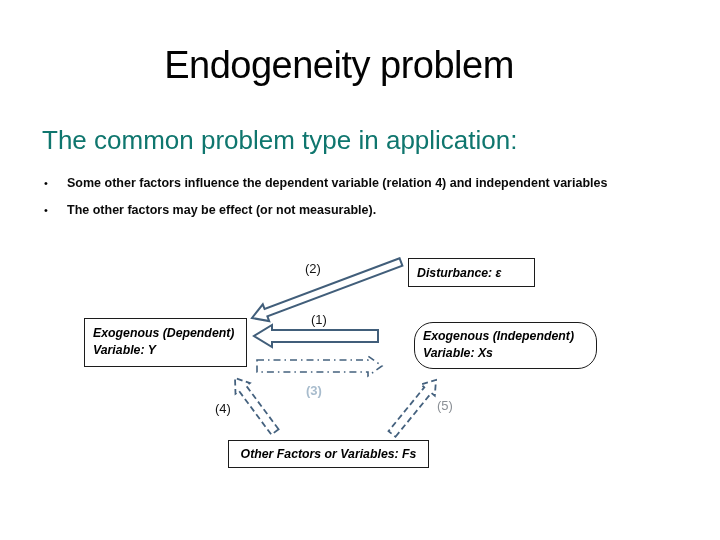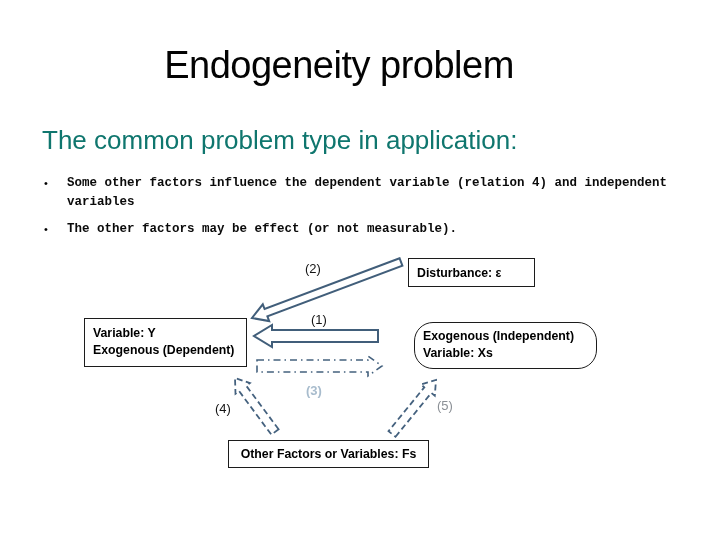--- a/index.html
+++ b/index.html
@@ -11,30 +11,30 @@
     position:absolute;top:44px;left:0;width:100%;text-align:center;
     font-size:38px;font-weight:400;letter-spacing:-0.5px;color:#030303;
   }
   .subtitle{
     position:absolute;top:125px;left:42px;
     font-size:26px;font-weight:400;color:#0f766e;
   }
   .bullets{position:absolute;top:174px;left:44px;width:630px;}
   .bullet{display:flex;margin-bottom:8px;}
   .bullet .dot{width:23px;font-size:11px;line-height:19px;flex:0 0 23px;}
-  .bullet .btext{flex:1;font-size:12.5px;font-weight:600;line-height:19px;color:#0a0a0a;font-family:Liberation Mono, monospace;}
+  .bullet .btext{flex:1;font-size:12.5px;font-weight:600;line-height:19px;color:#0a0a0a;}
   .arrows{position:absolute;left:0;top:0;width:720px;height:540px;}
   .arrow-solid{fill:#ffffff;stroke:#415e7a;stroke-width:2;}
   .arrow-dashdot{fill:#ffffff;stroke:#44617e;stroke-width:1.6;stroke-dasharray:7 4 1.5 4;}
   .arrow-dashed{fill:#ffffff;stroke:#44617e;stroke-width:1.8;stroke-dasharray:6 3.5;}
   .box{
     position:absolute;box-sizing:border-box;background:#ffffff;
     border:1.2px solid #1c1c1c;font-size:12.3px;font-weight:700;color:#000;
   }
-  .box .bline{white-space:nowrap;}
+  .box .bline{white-space:nowrap;font-style:italic;}
   #box-disturbance{left:408px;top:258px;width:127px;height:29px;display:flex;align-items:center;padding-left:8px;}
   #box-dependent{left:84px;top:318px;width:163px;height:49px;padding:6px 0 0 8px;line-height:17px;border-width:1.7px;}
   #box-independent{left:414px;top:322px;width:183px;height:47px;padding:5px 0 0 8px;line-height:17px;border-width:1.7px;border-radius:19px;}
   #box-other{left:228px;top:440px;width:201px;height:28px;display:flex;align-items:center;justify-content:center;text-align:right;}
   .alabel{position:absolute;font-size:13px;font-weight:400;color:#141414;line-height:15px;}
   #lab1{left:311px;top:312px;}
   #lab2{left:305px;top:261px;}
   #lab3{left:306px;top:383px;color:#a8bccd;font-weight:700;}
   #lab4{left:215px;top:401px;}
   #lab5{left:437px;top:398px;color:#8b9096;}
@@ -74,22 +74,22 @@
     <polygon class="arrow-dashed" points="278.6,429.3 246.3,385.8 249.9,383.1 235,378 235.5,393.8 239.1,391.1 271.4,434.7"></polygon>
 
     <polygon class="arrow-dashed" points="395.5,436.8 431.3,392.9 434.8,395.8 436,380 420.8,384.4 424.3,387.3 388.5,431.2"></polygon>
   </svg>
 
   <div class="box" id="box-disturbance">
     <span class="bline">Disturbance: ε</span>
   </div>
 
   <div class="box" id="box-dependent">
+    <div class="bline">Exogenous (Dependent)</div>
     <div class="bline">Variable: Y</div>
-    <div class="bline">Exogenous (Dependent)</div>
   </div>
 
   <div class="box" id="box-independent">
     <div class="bline">Exogenous (Independent)</div>
     <div class="bline">Variable: Xs</div>
   </div>
 
   <div class="box" id="box-other">
     <span class="bline">Other Factors or Variables: Fs</span>
   </div>

